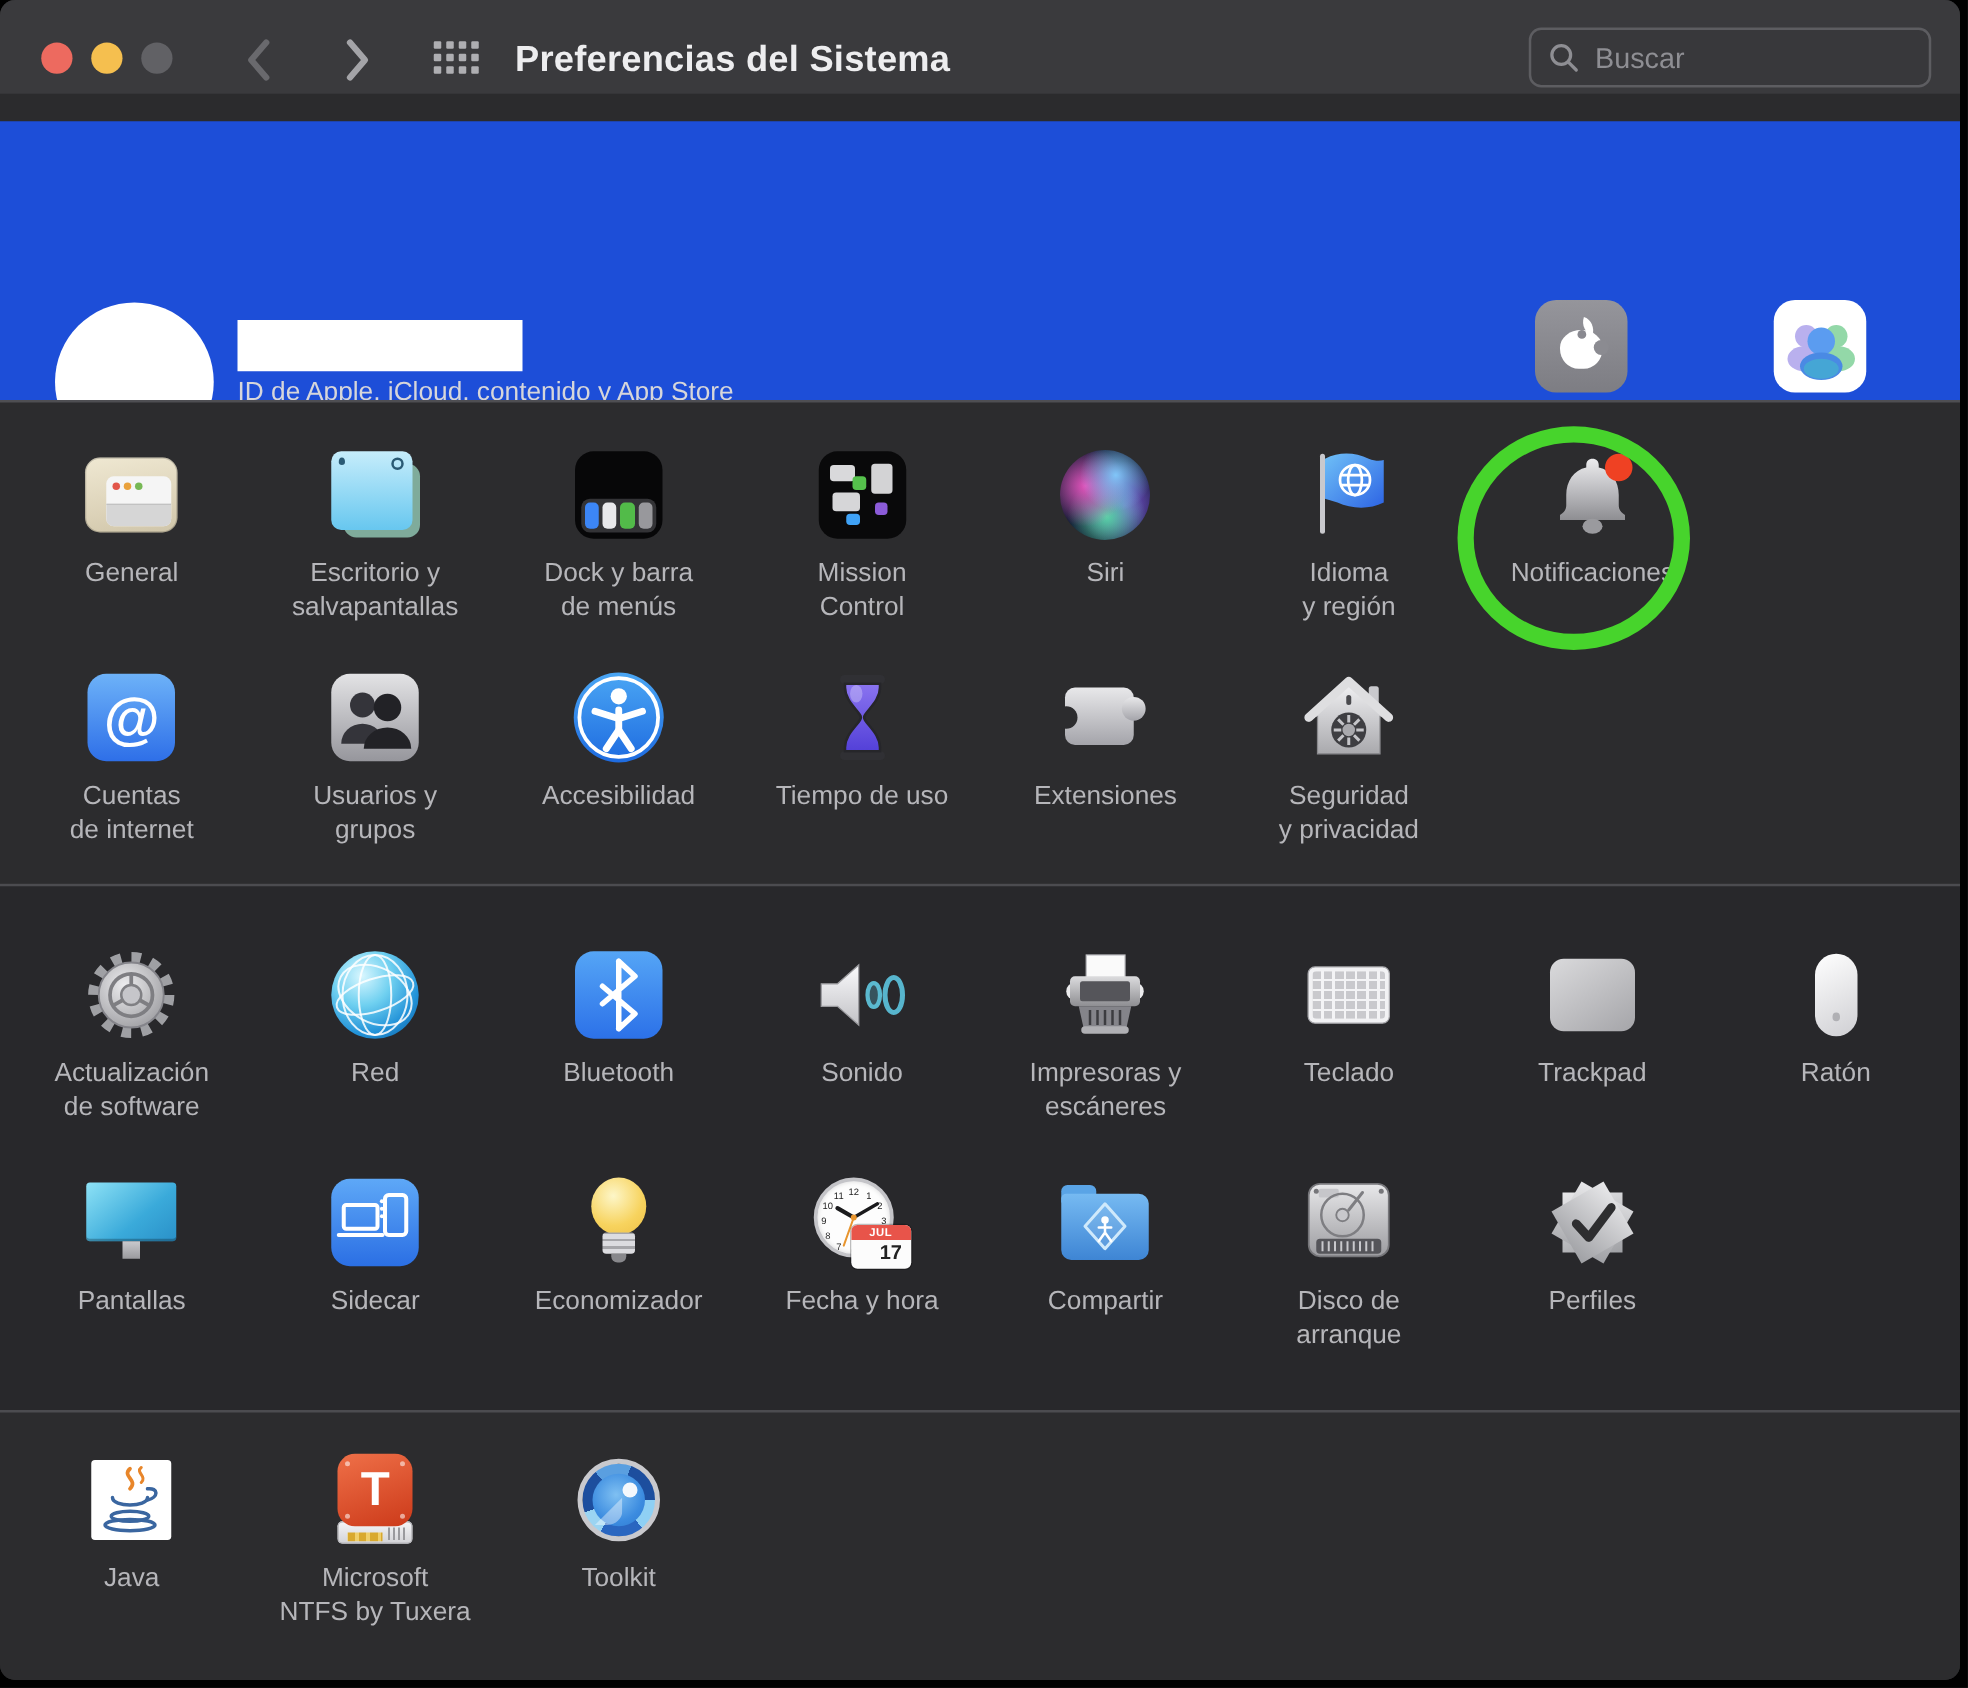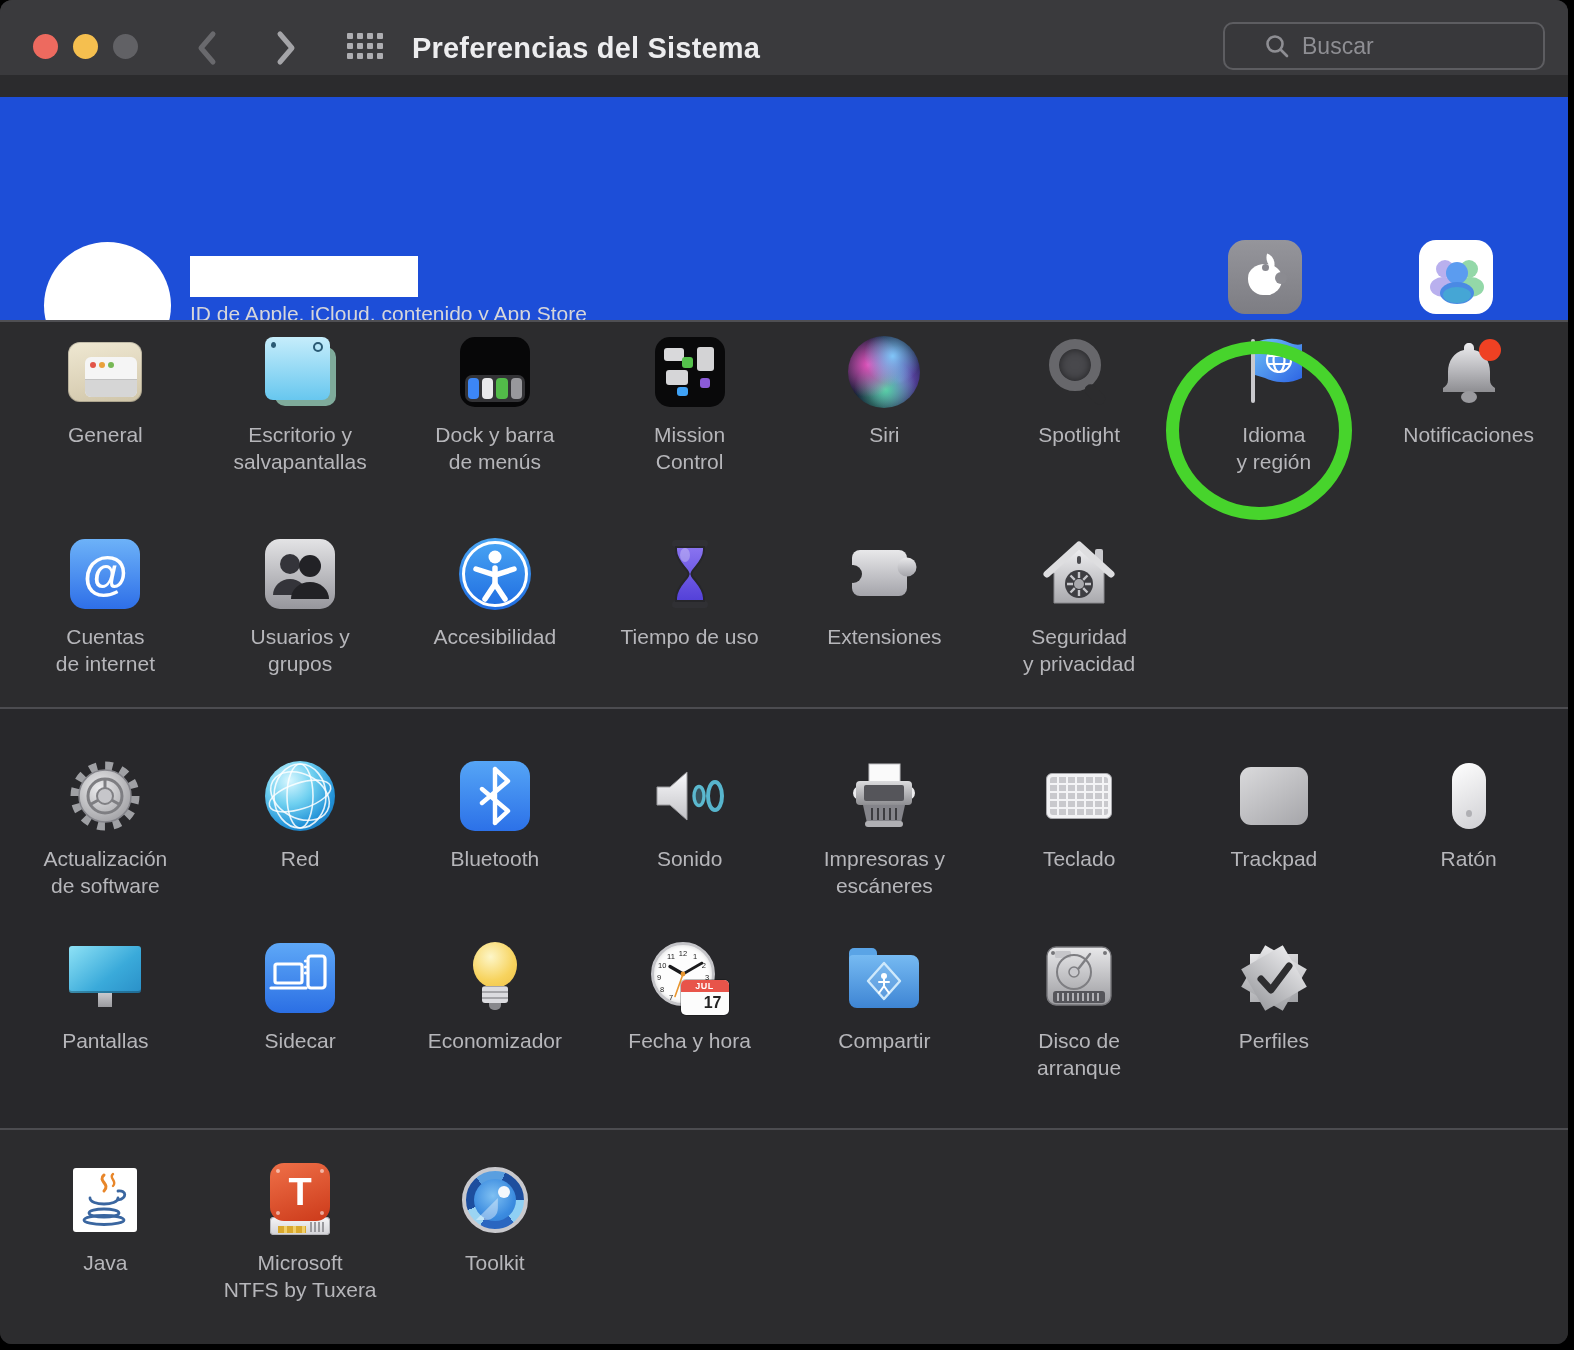--- a/index.html
+++ b/index.html
@@ -20,21 +20,21 @@
   .nav{position:absolute;top:29px;width:28px;height:38px;}
   .nav svg{display:block;}
   .nav-back{left:194px;}
   .nav-fwd{left:271px;}
   .gridbtn{position:absolute;left:347px;top:33px;width:36px;height:30px;display:grid;
     grid-template-columns:repeat(4,6px);grid-template-rows:repeat(3,6px);gap:4px;}
   .gridbtn i{background:#aeaeb2;border-radius:1px;}
   .win-title{position:absolute;left:412px;top:0;height:97px;line-height:97px;
     font-size:29px;font-weight:700;color:#ededef;letter-spacing:.2px;}
   .searchbox{position:absolute;right:23px;top:22px;width:322px;height:48px;box-sizing:border-box;
-    border:2px solid #5d5d61;border-radius:10px;display:flex;align-items:center;background:rgba(0,0,0,0.02);padding-left:26px;}
+    border:2px solid #5d5d61;border-radius:10px;display:flex;align-items:center;background:rgba(0,0,0,0.02);}
   .searchbox svg{margin-left:13px;flex:none;}
   .searchbox input{background:transparent;border:none;outline:none;color:#cfcfd3;
     font-size:23px;margin-left:10px;width:230px;font-family:inherit;}
   .searchbox input::placeholder{color:#8e8e93;}
 
   
   .avatar{position:absolute;left:44px;top:145px;width:127px;height:127px;border-radius:50%;background:#fff;}
   .name-redaction{position:absolute;left:190px;top:159px;width:228px;height:41px;background:#fff;}
   .user-subtitle{position:absolute;left:190px;top:205px;font-size:21px;color:#d6d6da;}
   .uicon-item{position:absolute;top:143px;width:120px;text-align:center;}
@@ -47,21 +47,21 @@
   .apple-logo .body{position:absolute;left:0;bottom:2px;width:34px;height:31px;background:#fff;
     border-radius:17px 17px 15px 15px/14px 14px 16px 16px;}
   .apple-logo .dip{position:absolute;left:14px;top:9px;width:7px;height:7px;border-radius:50%;background:#898990;}
   .apple-logo .bite{position:absolute;right:-5px;top:17px;width:12px;height:12px;border-radius:50%;background:#8b8b91;}
   .apple-logo .leaf{position:absolute;left:17px;top:0;width:11px;height:12px;background:#fff;
     border-radius:0 100% 0 100%;transform:rotate(18deg);}
   .familia-icon{background:#fff;}
 
   
   .row{position:absolute;left:8px;width:1558px;display:grid;grid-template-columns:repeat(8,1fr);}
-  #row1{top:330px;} #row2{top:532px;} #row3{top:754px;} #row4{top:936px;} #row5{top:1158px;}
+  #row1{top:354px;} #row2{top:532px;} #row3{top:754px;} #row4{top:936px;} #row5{top:1158px;}
   .cell{display:flex;flex-direction:column;align-items:center;}
   .icon-box{height:84px;display:flex;align-items:center;justify-content:center;position:relative;}
   .label{margin-top:8px;font-size:21px;line-height:1.28;color:#b6b6ba;text-align:center;white-space:pre-line;}
 
   
   .annotation-circle{position:absolute;left:1166px;top:341px;width:186px;height:179px;
     border:13px solid #47d42c;border-radius:50%;z-index:60;box-sizing:border-box;}
 
   
   .ic-general{width:74px;height:60px;border-radius:12px;position:relative;
@@ -310,29 +310,20 @@
 Control</div>
     </div>
     <div class="cell">
       <div class="icon-box">
           <div class="ic-siri"></div>
         </div>
       <div class="label">Siri</div>
     </div>
     <div class="cell">
       <div class="icon-box">
-        <div class="ic-spot">
-            <div class="lens"></div>
-            <div class="handle"></div>
-          </div>
-      </div>
-      <div class="label">Spotlight</div>
-    </div>
-    <div class="cell">
-      <div class="icon-box">
         <svg class="ic-flag" viewBox="0 0 60 74">
           <defs>
               <linearGradient id="fg" x1="0" y1="0" x2="1" y2="1">
             <stop offset="0" stop-color="#6fc0f7"></stop>
                 <stop offset="1" stop-color="#2d64e4"></stop>
               </linearGradient>
             </defs>
           <rect x="7" y="4" width="4" height="64" rx="2" fill="#c9c9cd"></rect>
           <path d="M11 8 C 23 2, 35 3, 46 8 C 51 10, 55 10, 58 9 L58 43 C 46 49, 32 48, 21 43 L11 40 Z" fill="url(#fg)"></path>
           <g fill="none" stroke="#ffffff" stroke-width="2.2">

